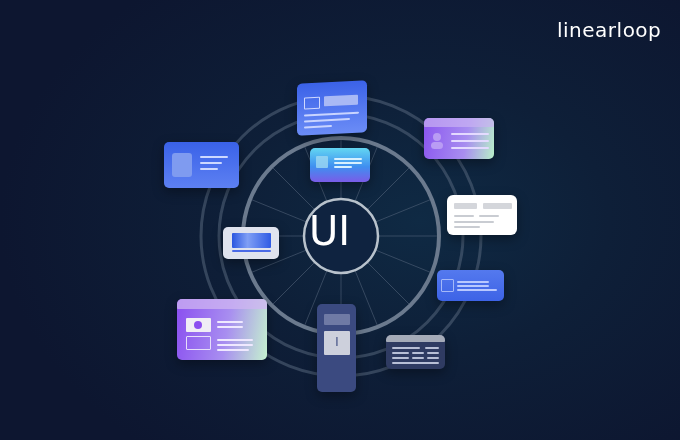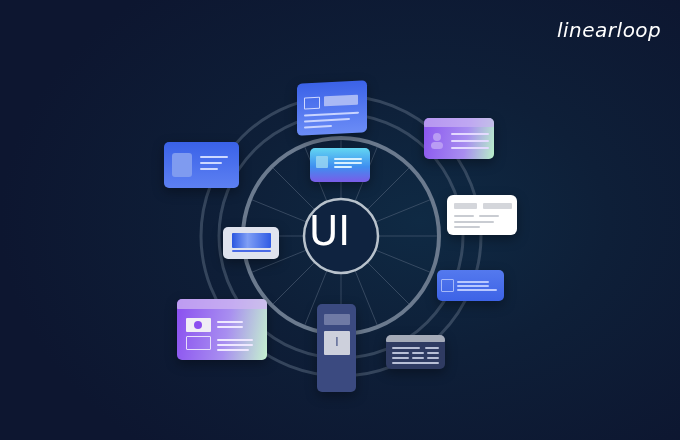--- a/index.html
+++ b/index.html
@@ -1,20 +1,20 @@
 <!DOCTYPE html>
 <html><head>
 <meta charset="utf-8">
 <style>
   html,body{margin:0;padding:0;}
   body{width:680px;height:440px;overflow:hidden;position:relative;
     background: radial-gradient(ellipse 420px 300px at 420px 220px, #0f2a44 0%, #0e1f38 45%, #0d1630 100%);
     font-family:"Liberation Sans",sans-serif;}
   .abs{position:absolute;}
-  .logo{left:557px;top:18px;color:#fff;font-family:"DejaVu Sans",sans-serif;font-size:20px;letter-spacing:0.5px;font-style:italic;}
+  .logo{left:557px;top:18px;color:#fff;font-family:"DejaVu Sans",sans-serif;font-size:20px;letter-spacing:0.5px;}
   svg.rings{position:absolute;left:0;top:0;}
   .card{position:absolute;border-radius:5px;box-shadow:0 4px 12px rgba(0,0,0,0.35);overflow:hidden;}
   .bar{position:absolute;border-radius:1px;}
   .uitext{left:305px;top:208px;width:49px;text-align:center;color:#fff;font-size:40px;font-family:"DejaVu Sans",sans-serif;}
 </style>
 </head>
 <body>
 
 <div class="abs logo">linearloop</div>
 

